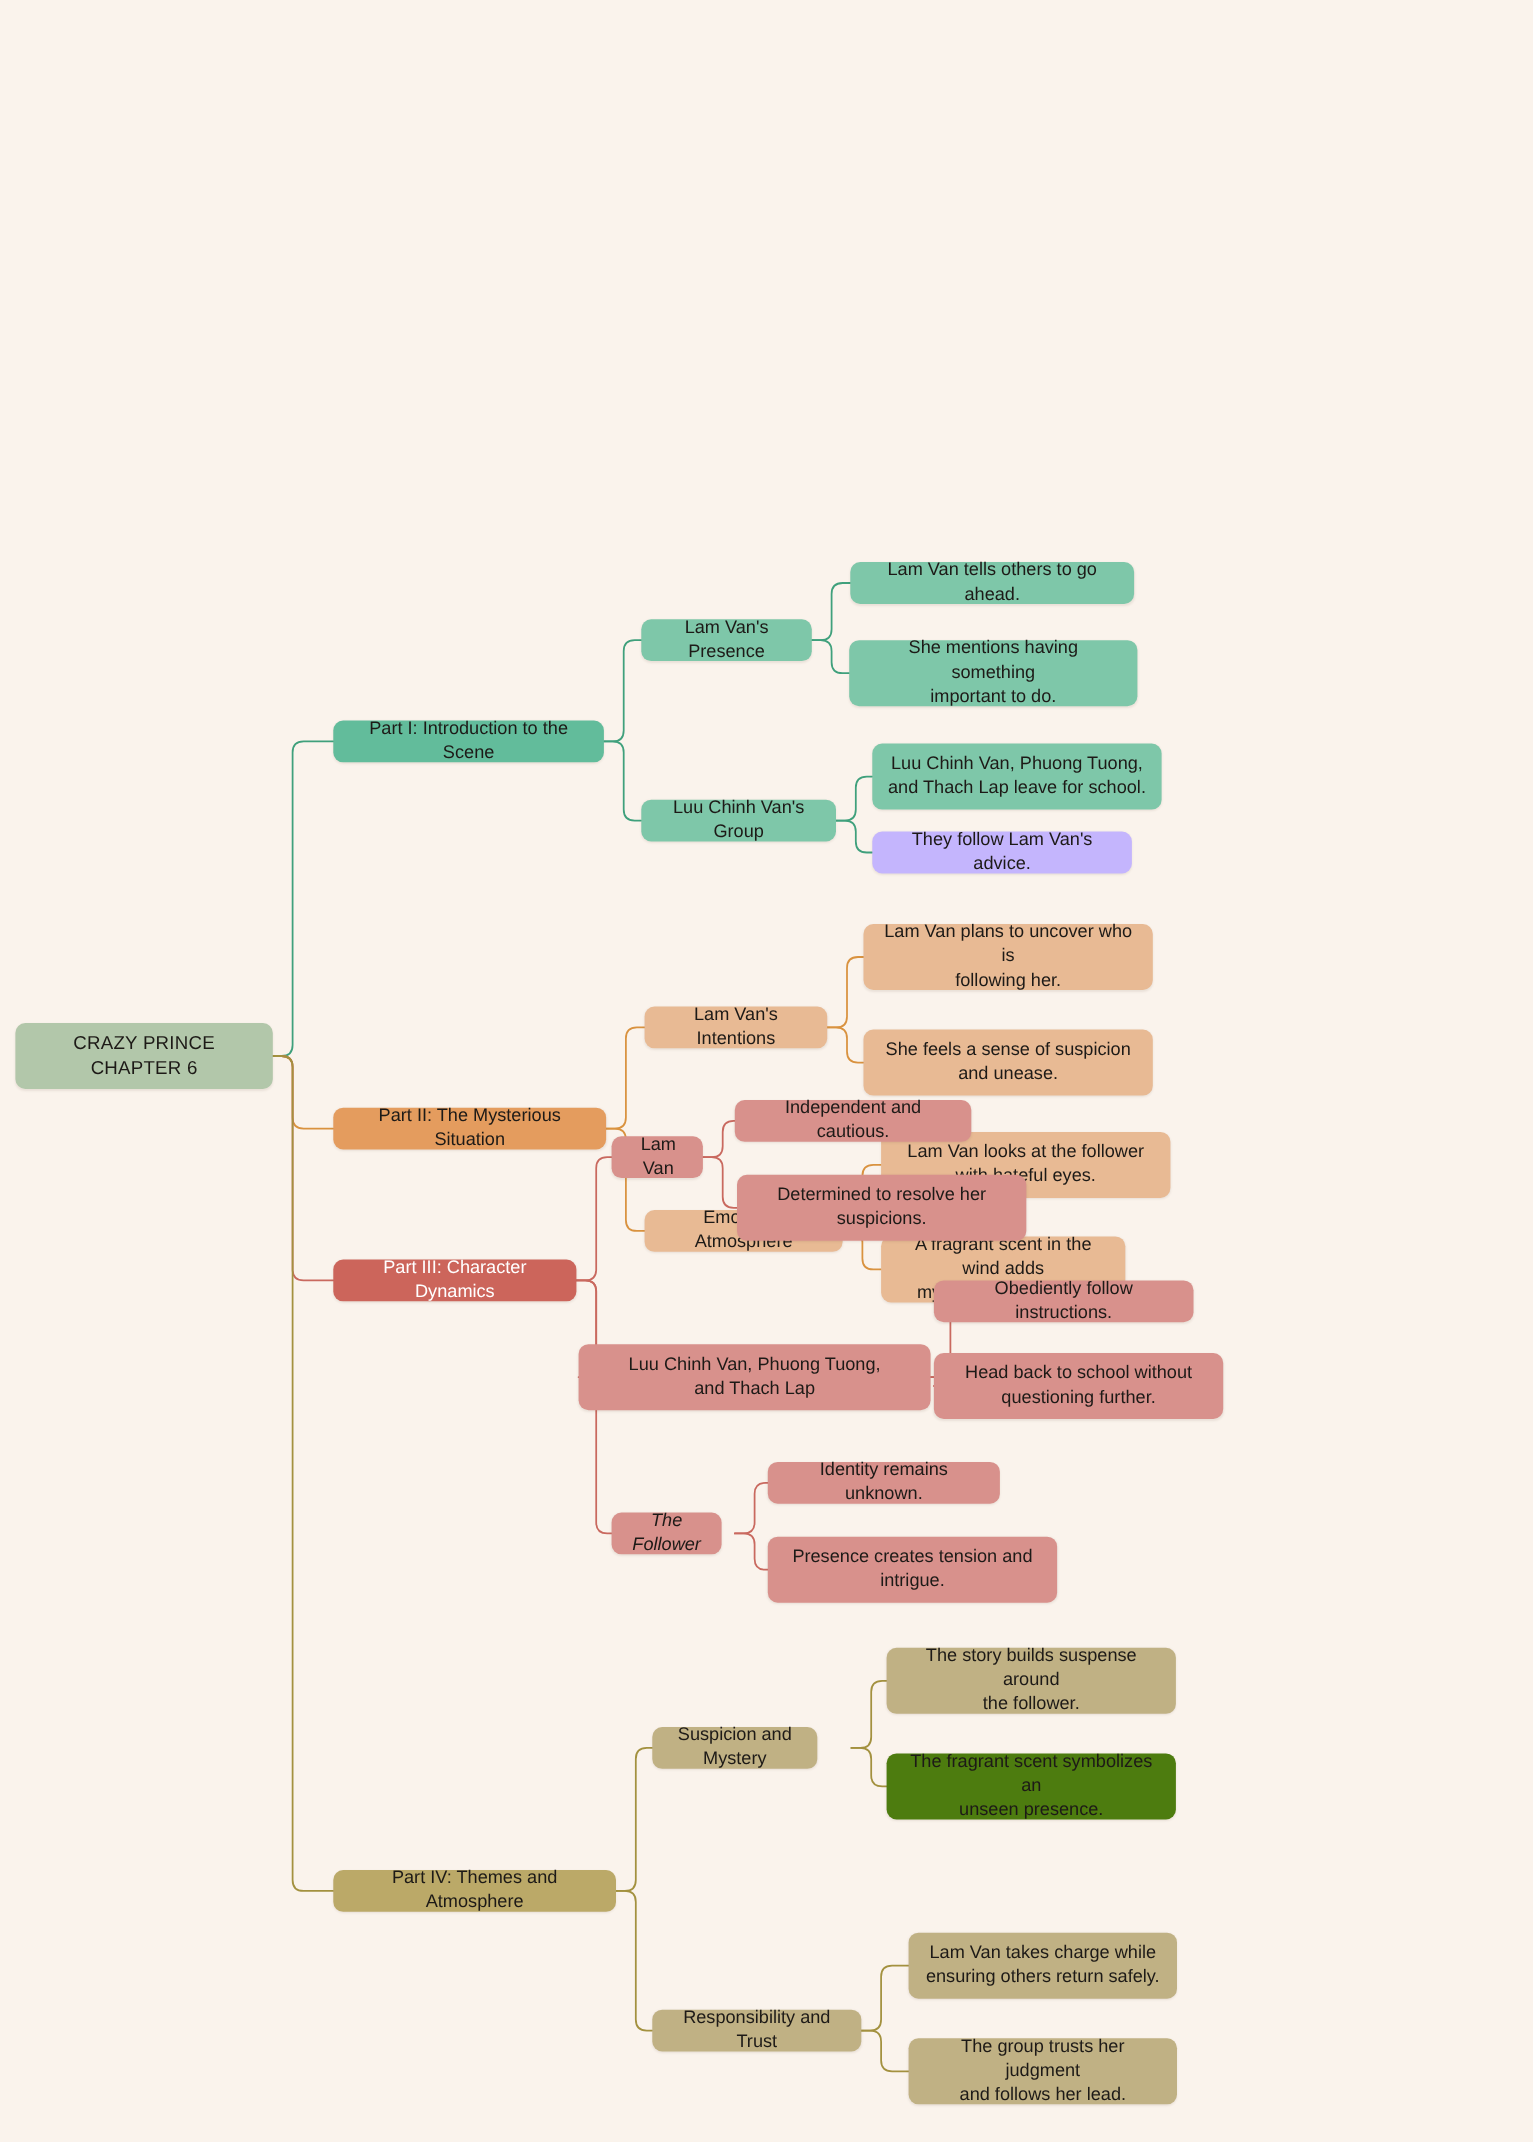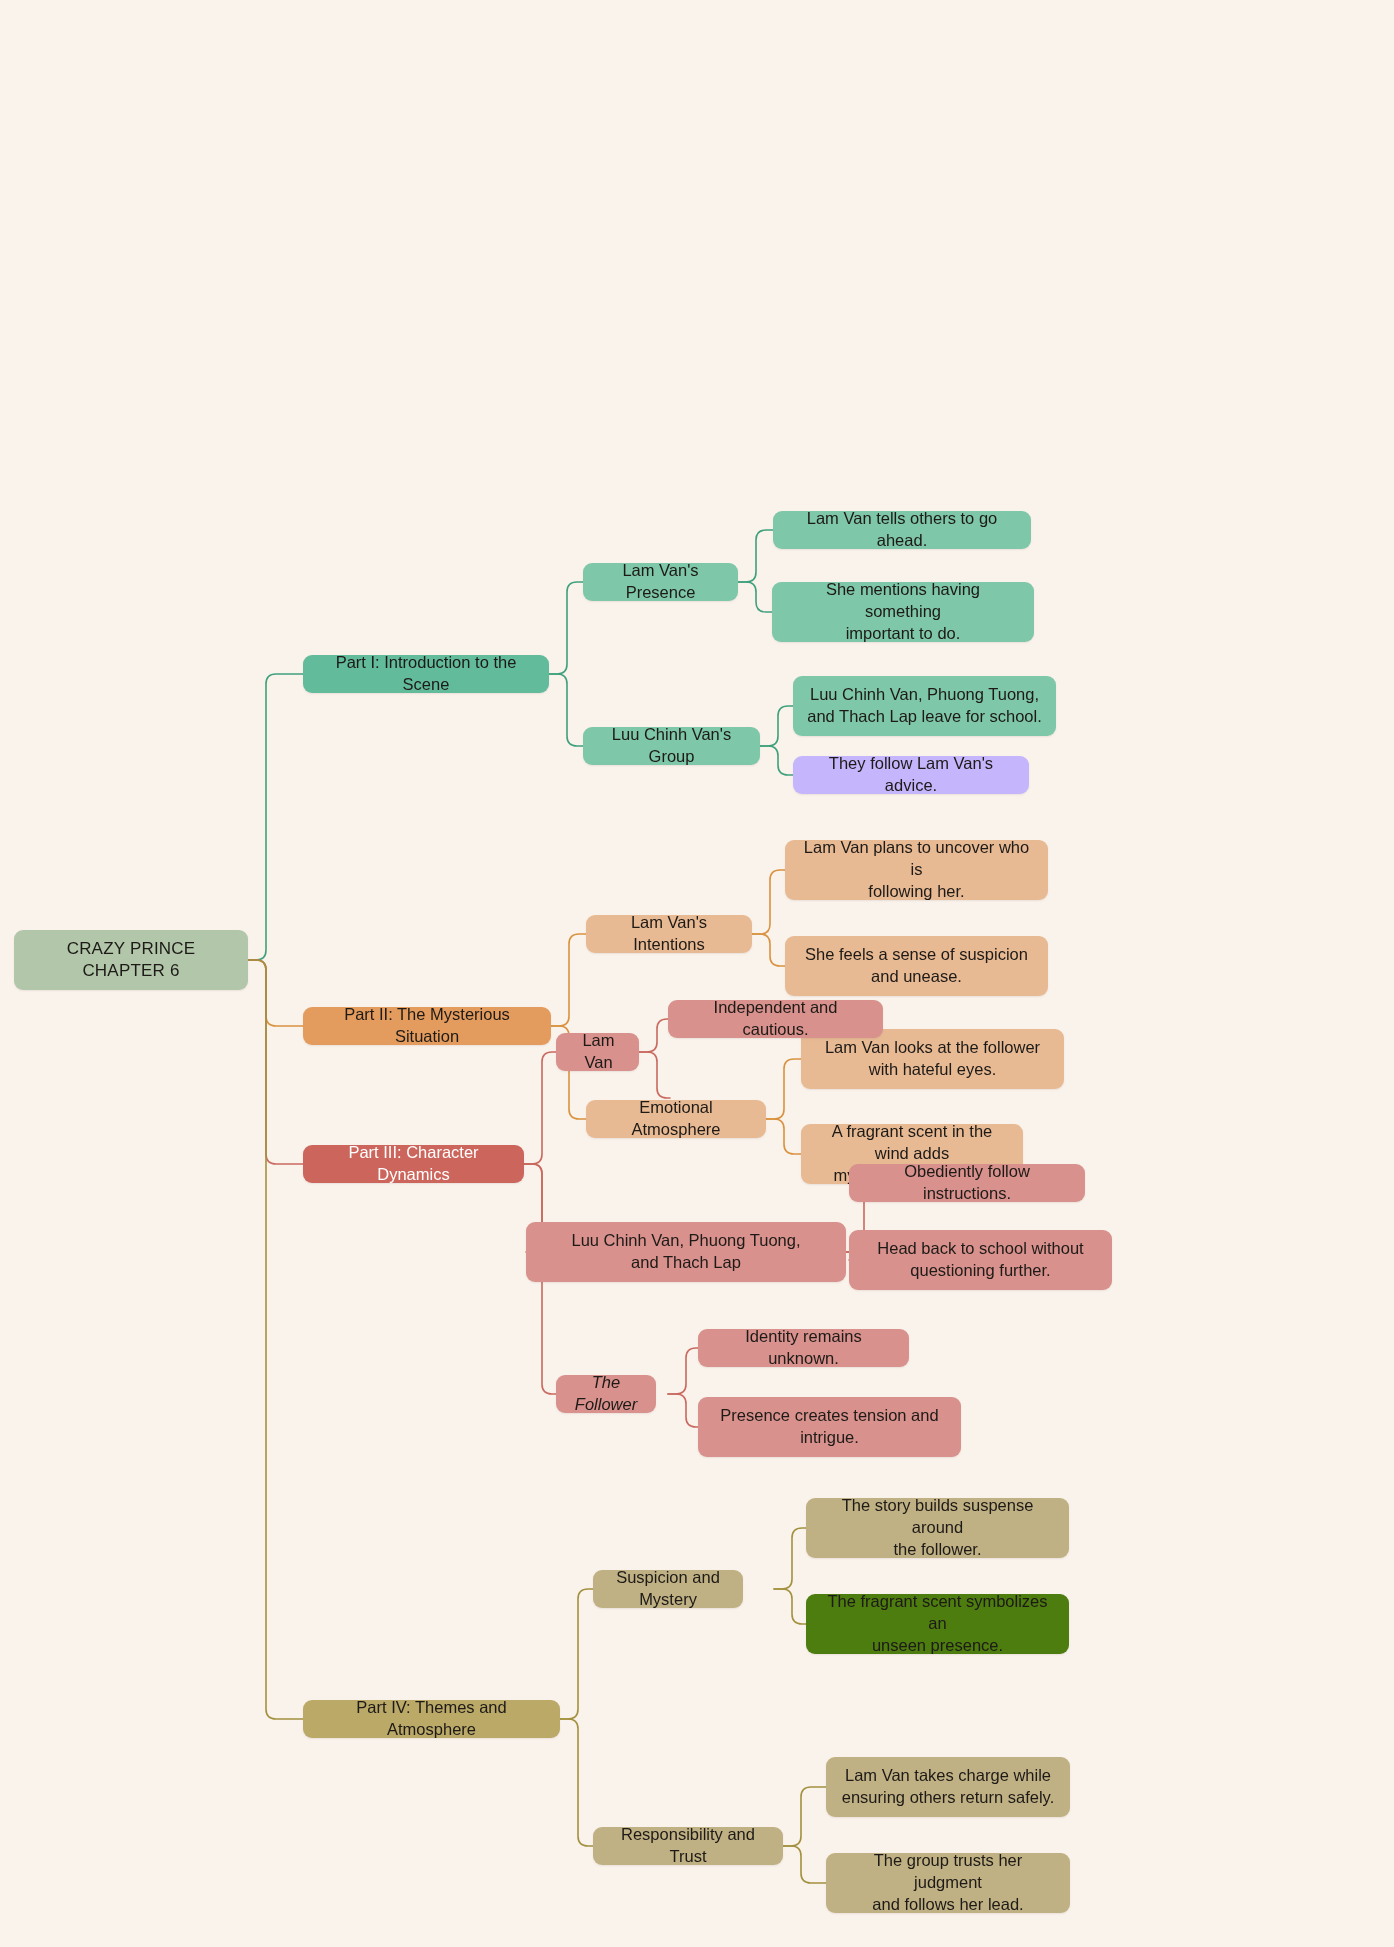--- a/index.html
+++ b/index.html
@@ -103,20 +103,22 @@
     <div class="node lvl3" style="left: 785px; top: 936px; width: 263px; min-height: 60px; height: 60px; background: rgb(232, 186, 148);"><span>She feels a sense of suspicion
 and unease.</span></div>
     <div class="node lvl2" style="left: 586px; top: 1100px; width: 180px; min-height: 38px; height: 38px; background: rgb(232, 186, 148);"><span>Emotional Atmosphere</span></div>
     <div class="node lvl3" style="left: 801px; top: 1029px; width: 263px; min-height: 60px; height: 60px; background: rgb(232, 186, 148);"><span>Lam Van looks at the follower
 with hateful eyes.</span></div>
     <div class="node lvl3" style="left: 801px; top: 1124px; width: 222px; min-height: 60px; height: 60px; background: rgb(232, 186, 148);"><span>A fragrant scent in the wind adds
 mystery to the scene.</span></div>
     <div class="node lvl1" style="left: 303px; top: 1145px; width: 221px; min-height: 38px; height: 38px; background: rgb(204, 101, 91); color: rgb(255, 255, 255);"><span>Part III: Character Dynamics</span></div>
     <div class="node lvl2" style="left: 556px; top: 1033px; width: 83px; min-height: 38px; height: 38px; background: rgb(216, 145, 140); padding-left: 16px;"><span>Lam Van</span></div>
     <div class="node lvl3" style="left: 668px; top: 1000px; width: 215px; min-height: 38px; height: 38px; background: rgb(216, 145, 140);"><span>Independent and cautious.</span></div>
+    <div class="node lvl3" style="left: 670px; top: 1068px; width: 263px; min-height: 60px; height: 60px; background: rgb(216, 145, 140);"><span>Determined to resolve her
+suspicions.</span></div>
     <div class="node lvl2" style="left: 526px; top: 1222px; width: 320px; min-height: 60px; height: 60px; background: rgb(216, 145, 140);"><span>Luu Chinh Van, Phuong Tuong,
 and Thach Lap</span></div>
     <div class="node lvl3" style="left: 849px; top: 1164px; width: 236px; min-height: 38px; height: 38px; background: rgb(216, 145, 140);"><span>Obediently follow instructions.</span></div>
     <div class="node lvl3" style="left: 849px; top: 1230px; width: 263px; min-height: 60px; height: 60px; background: rgb(216, 145, 140);"><span>Head back to school without
 questioning further.</span></div>
     <div class="node lvl2" style="left: 556px; top: 1375px; width: 100px; min-height: 38px; height: 38px; background: rgb(216, 145, 140); font-style: italic;"><span>The Follower</span></div>
     <div class="node lvl3" style="left: 698px; top: 1329px; width: 211px; min-height: 38px; height: 38px; background: rgb(216, 145, 140);"><span>Identity remains unknown.</span></div>
     <div class="node lvl3" style="left: 698px; top: 1397px; width: 263px; min-height: 60px; height: 60px; background: rgb(216, 145, 140);"><span>Presence creates tension and
 intrigue.</span></div>
     <div class="node lvl1" style="left: 303px; top: 1700px; width: 257px; min-height: 38px; height: 38px; background: rgb(187, 169, 104); color: rgb(29, 26, 23);"><span>Part IV: Themes and Atmosphere</span></div>

